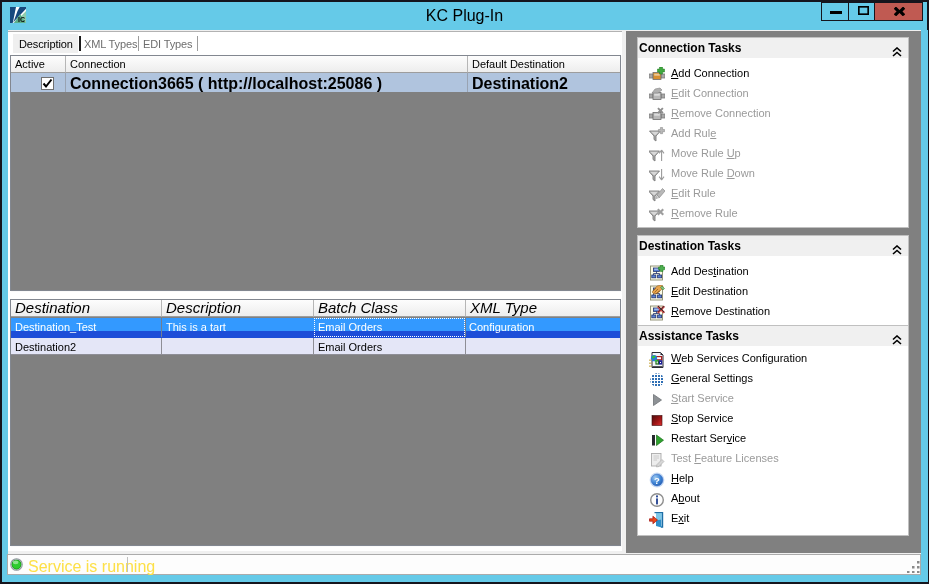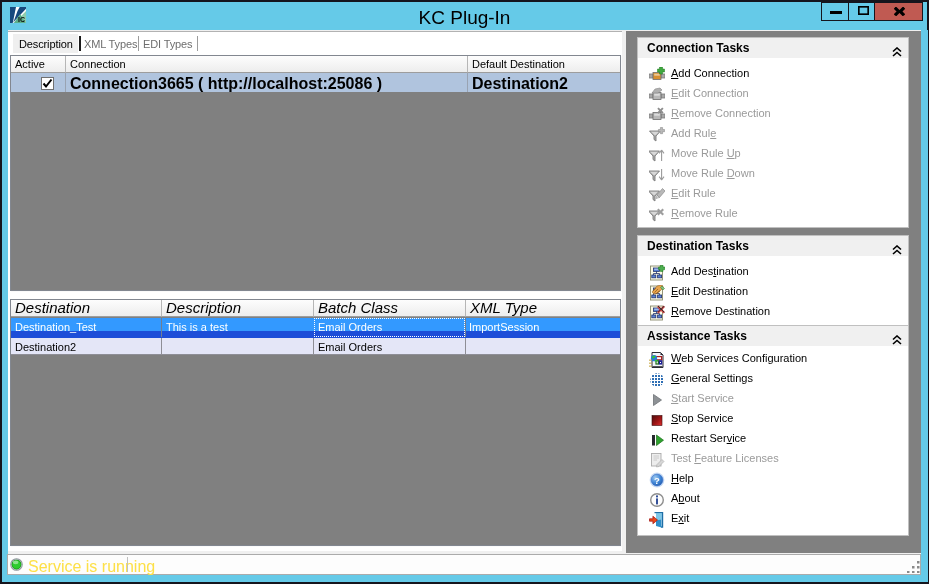--- a/index.html
+++ b/index.html
@@ -1,20 +1,20 @@
 <!DOCTYPE html>
 <html><head>
 <meta charset="utf-8">
 <style>
   html,body{margin:0;padding:0;}
   body{font-family:"Liberation Sans",sans-serif;}
   #win{position:relative;width:929px;height:584px;background:#15151D;overflow:hidden;}
   .abs{position:absolute;}
   #titlebar{left:2px;top:2px;width:925px;height:28px;background:#65CAE8;}
-  #title{left:0;top:7px;width:929px;text-align:center;font-size:19px;color:#000;}
+  #title{left:0;top:7px;width:929px;text-align:center;font-size:16px;color:#000;}
   #appicon{left:10px;top:7px;width:16px;height:16px;}
   .capbtn{top:2px;height:19px;box-sizing:border-box;border:1px solid #15151D;background:#65CAE8;}
   #btnmin{left:821px;width:28px;}
   #btnmax{left:848px;width:27px;}
   #btnclose{left:874px;width:49px;background:#C05A52;}
   #client{left:7px;top:30px;width:914px;height:545px;background:#F0F0F0;}
   #framebottom{left:2px;top:575px;width:926px;height:7px;background:#65CAE8;}
   #frameleft{left:2px;top:30px;width:6px;height:545px;background:#65CAE8;}
   #frameright{left:921px;top:30px;width:7px;height:545px;background:#65CAE8;}
   
@@ -29,21 +29,21 @@
   .g1cell{top:75px;font-size:16px;font-weight:bold;color:#000;}
   
   #grid2{left:10px;top:299px;width:611px;height:247px;background:#808080;border:1px solid #828790;box-sizing:border-box;box-shadow:1px 1px 0 #FAFAFA;}
   .g2hdr{top:300px;height:17px;background:linear-gradient(#FDFDFD,#EDEDED);border-bottom:1px solid #9D9D9D;border-right:1px solid #B6B6B6;box-sizing:border-box;font-size:15px;line-height:16px;padding-left:4px;color:#000;font-style:italic;}
   #g2row1{left:11px;top:318px;width:609px;height:20px;background:#3399FF;color:#FFF;font-size:11px;border-bottom:7px solid #1d4ed8;box-sizing:border-box;}
   #g2row2{left:11px;top:338px;width:609px;height:17px;background:#E4E6F7;color:#000;font-size:11px;border-bottom:1px solid #8E8E96;box-sizing:border-box;}
   .g2cell{position:absolute;top:3px;font-size:11px;}
   
   #rpanel{left:626px;top:31px;width:295px;height:522px;background:#808080;}
   .group{position:absolute;left:11px;width:272px;background:#FFF;border:1px solid #C0C0C0;box-sizing:border-box;}
-  .ghdr{height:20px;background:#F0F0F0;font-size:12px;font-weight:bold;color:#000;line-height:20px;padding-left:9px;position:relative;}
+  .ghdr{height:20px;background:#F0F0F0;font-size:12px;font-weight:bold;color:#000;line-height:20px;padding-left:1px;position:relative;}
   .chev{position:absolute;right:6px;top:5px;}
   .item{height:20px;position:relative;font-size:11px;color:#000;}
   .item.dis{color:#9A9A9A;}
   .item .ic{position:absolute;left:11px;top:3px;width:16px;height:16px;}
   .item .tx{position:absolute;left:33px;top:3px;white-space:nowrap;}
   
   #status{left:7px;top:554px;width:914px;height:21px;background:#FDFDFD;border:1px solid #ABABAB;box-sizing:border-box;font-size:11px;}
   #statussep{left:127px;top:557px;width:1px;height:15px;background:#C0C0C0;}
   u{text-decoration:underline;}
 </style>
@@ -101,23 +101,23 @@
     <path d="M2.5,6.5 L5,9.5 L10.5,2.5" stroke="#000" stroke-width="2" fill="none"></path>
   </svg>
 
   <div class="abs" id="grid2"></div>
   <div class="abs g2hdr" style="left:11px;width:151px;">Destination</div>
   <div class="abs g2hdr" style="left:162px;width:152px;">Description</div>
   <div class="abs g2hdr" style="left:314px;width:152px;">Batch Class</div>
   <div class="abs g2hdr" style="left:466px;width:154px;border-right:none;">XML Type</div>
   <div class="abs" id="g2row1">
     <div class="g2cell" style="left:4px;">Destination_Test</div>
-    <div class="g2cell" style="left:155px;">This is a test</div>
+    <div class="g2cell" style="left:155px;">This is a tart</div>
     <div class="g2cell" style="left:307px;">Email Orders</div>
-    <div class="g2cell" style="left:458px;">ImportSession</div>
+    <div class="g2cell" style="left:458px;">Configuration</div>
     <div style="position:absolute;left:150px;top:0;width:1px;height:19px;background:#6E7E94;"></div>
     <div style="position:absolute;left:454px;top:0;width:1px;height:19px;background:#6E7E94;"></div>
     <div style="position:absolute;left:303px;top:0px;width:149px;height:17px;border:1px dotted #FFF;"></div>
   </div>
   <div class="abs" id="g2row2">
     <div class="g2cell" style="left:4px;">Destination2</div>
     <div class="g2cell" style="left:307px;">Email Orders</div>
     <div style="position:absolute;left:150px;top:0;width:1px;height:17px;background:#8E8E96;"></div>
     <div style="position:absolute;left:302px;top:0;width:1px;height:17px;background:#8E8E96;"></div>
     <div style="position:absolute;left:454px;top:0;width:1px;height:17px;background:#8E8E96;"></div>

